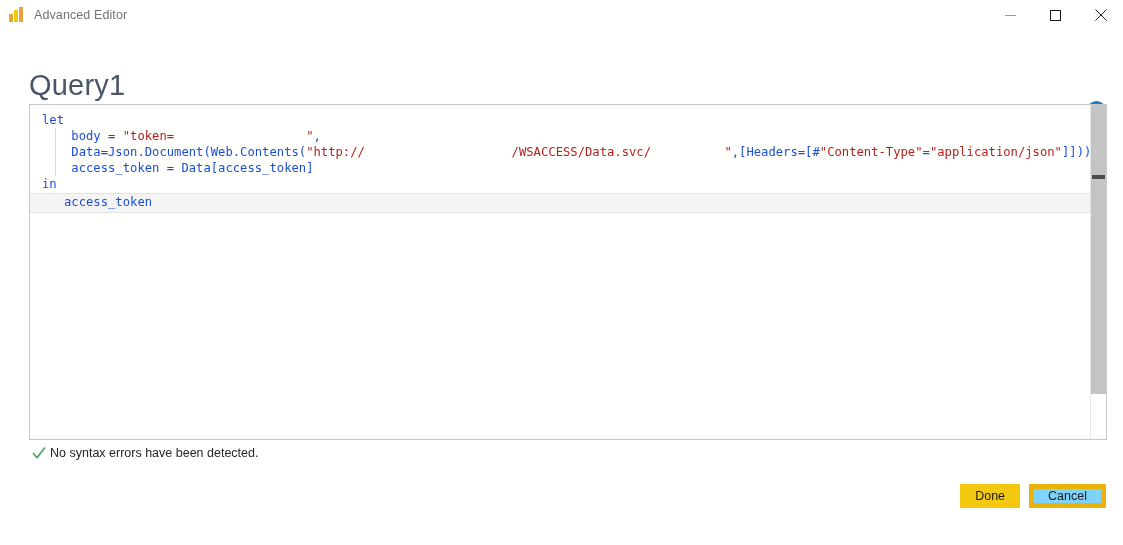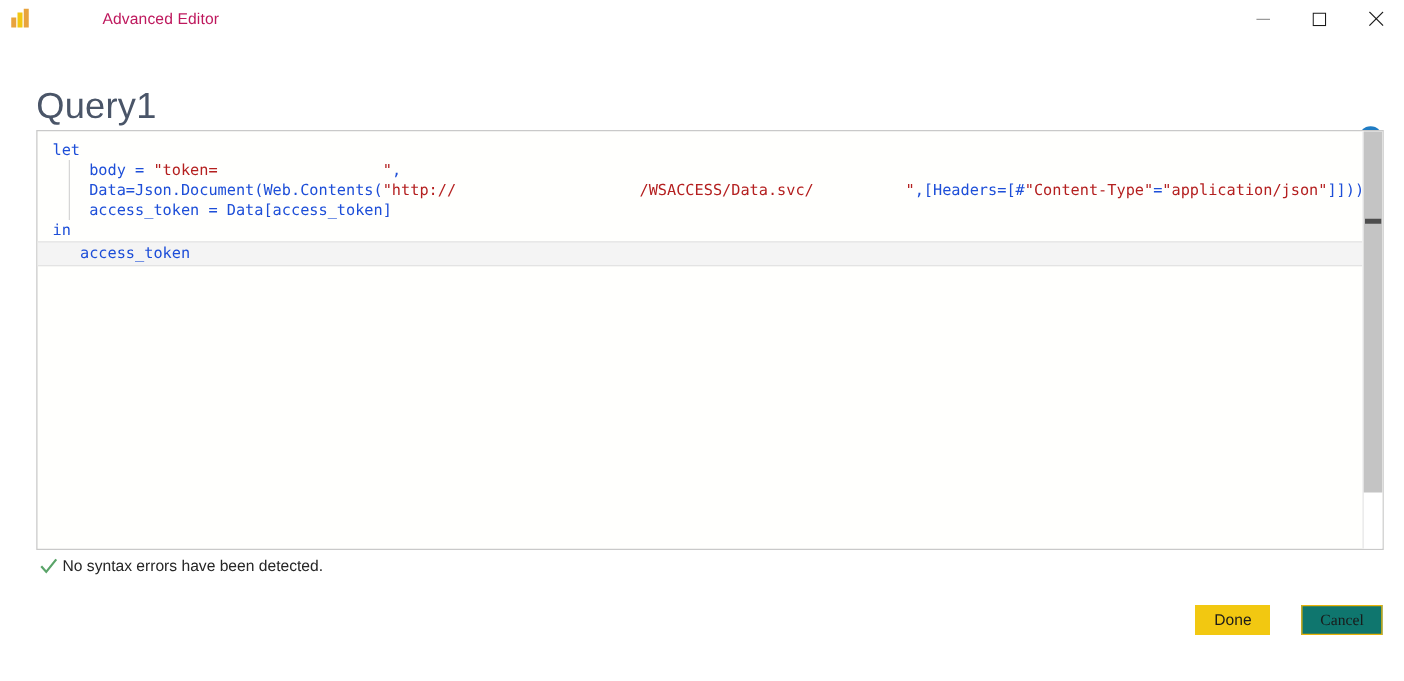--- a/index.html
+++ b/index.html
@@ -38,23 +38,22 @@
     bottom: 1px;
     width: 4px;
     border-radius: 0;
   }
   .titlebar-icon .b1 { left: 0px;  height: 8px;  background: #e8a33d; }
   .titlebar-icon .b2 { left: 5px;  height: 12px; background: #f2c811; }
   .titlebar-icon .b3 { left: 10px; height: 15px; background: #e8a33d; }
 
   .titlebar-title {
     font-size: 12.5px;
-    color: #be185d;
+    color: #737373;
     letter-spacing: 0.1px;
-    margin-left: 48px;
   }
 
   .window-controls {
     position: absolute;
     right: 0;
     top: 0;
     height: 30px;
     display: flex;
   }
   .wc-btn {
@@ -234,34 +233,32 @@
     font-family: "Liberation Sans", sans-serif;
     font-size: 12.5px;
     height: 24px;
     min-width: 60px;
     padding: 0 14px;
     box-sizing: border-box;
     display: flex;
     align-items: center;
     justify-content: center;
     cursor: default;
-    margin-left: 16px;
   }
   .btn-done {
     background: #f2c811;
     border: 1px solid #f2c811;
     color: #1a1a1a;
     min-width: 59px;
   }
   .btn-cancel {
-    background: #0f766e;
-    border: 1px solid #eab308;
+    background: #7dd3fc;
+    border: 5px solid #eab308;
     color: #1a1a1a;
     min-width: 59px;
-    font-family: Liberation Serif, serif;
   }
 </style>
 </head>
 <body>
 
 <div class="titlebar">
   <div class="titlebar-icon">
     <span class="bar b1"></span>
     <span class="bar b2"></span>
     <span class="bar b3"></span>

